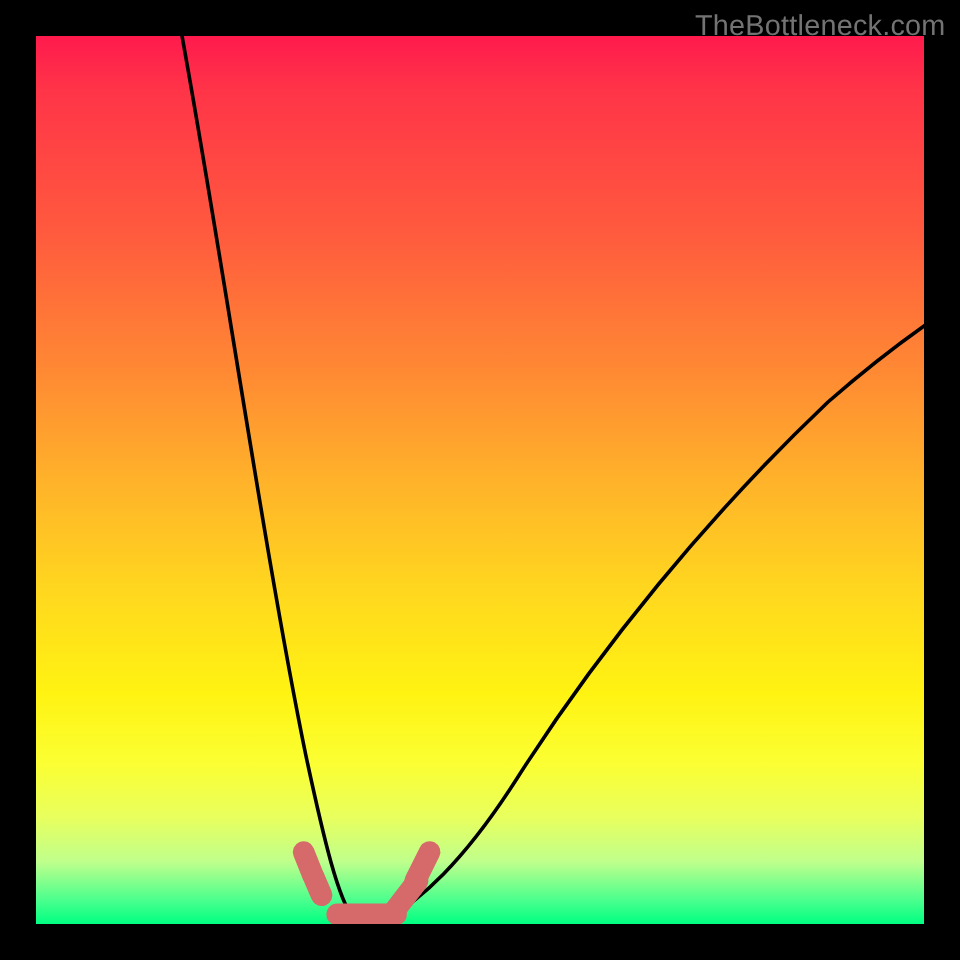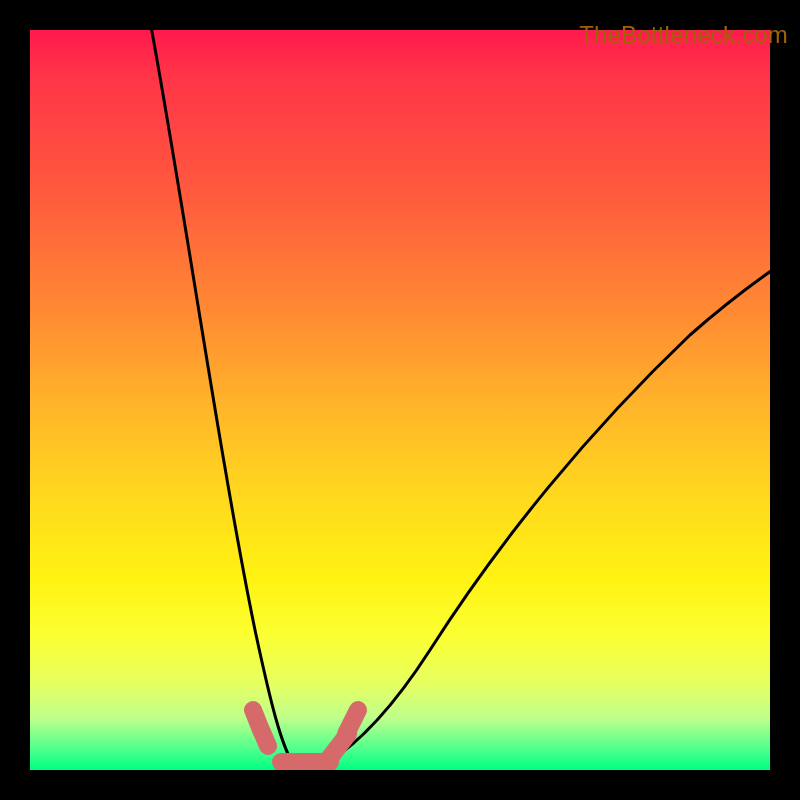--- a/index.html
+++ b/index.html
@@ -12,23 +12,23 @@
     overflow: hidden;
   }
   .stage {
     position: relative;
     width: 800px;
     height: 800px;
     background: #000;
   }
   .watermark {
     position: absolute;
-    top: 21px;
+    top: 8px;
     right: 12px;
-    color: #a16207;
+    color: #737373;
     font-size: 24px;
     font-weight: 500;
     letter-spacing: 0.2px;
     z-index: 5;
   }
   .plot-frame {
     position: absolute;
     left: 30px;
     top: 30px;
     width: 740px;

